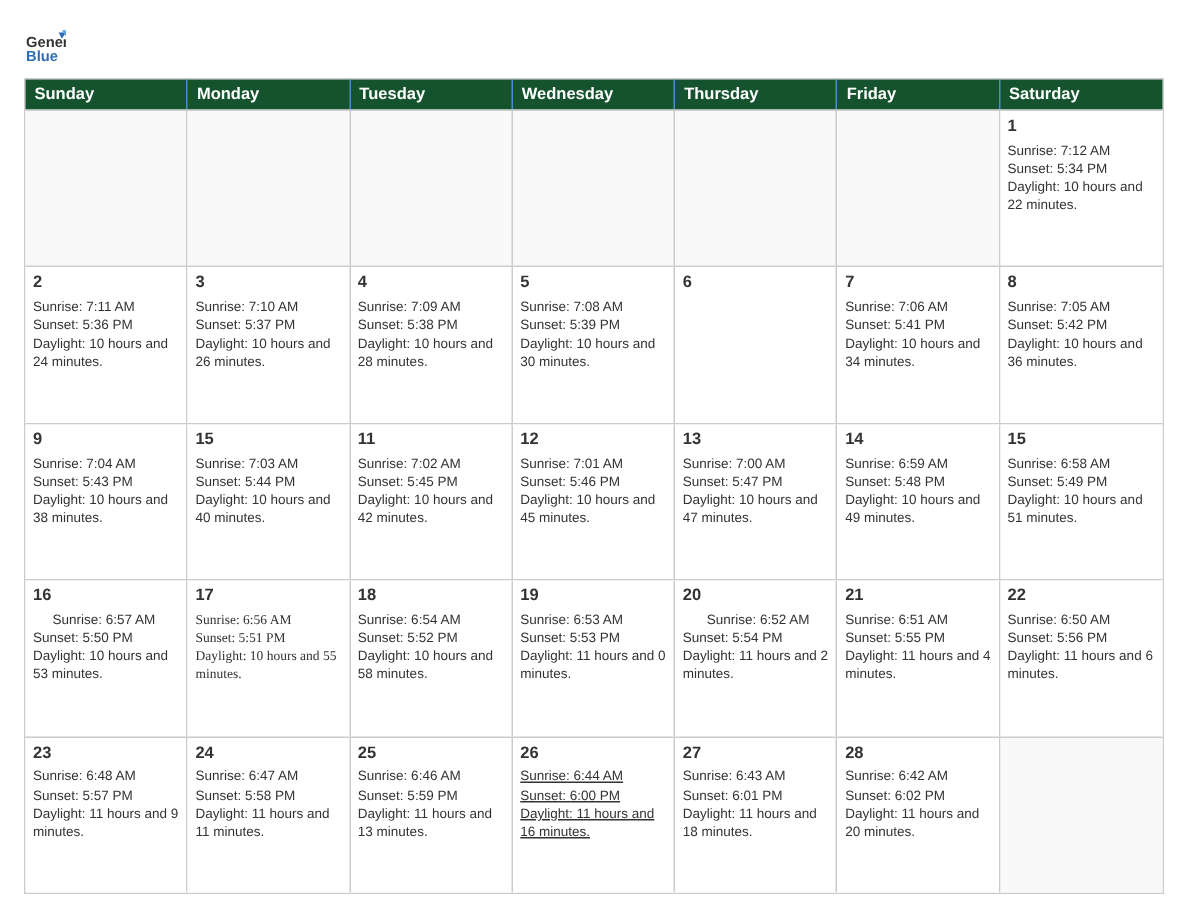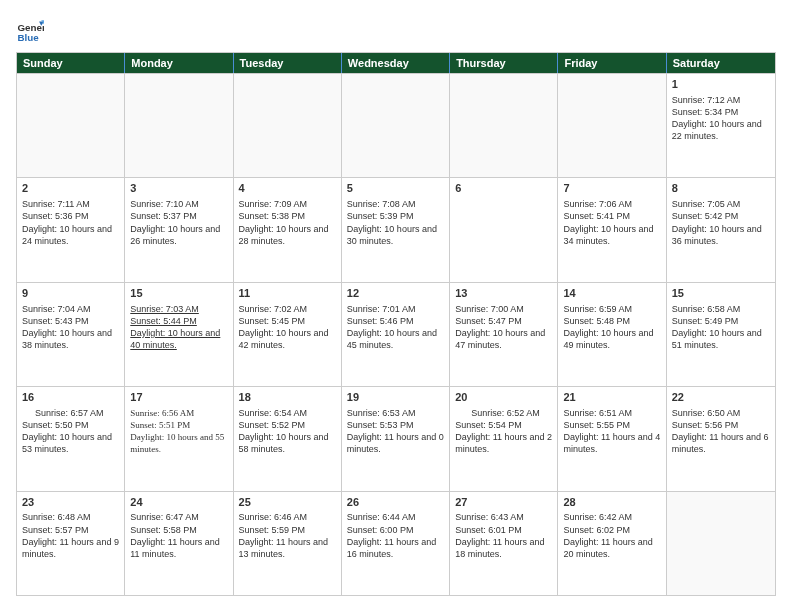--- a/index.html
+++ b/index.html
@@ -156,21 +156,21 @@
 Sunset: 5:41 PM
 Daylight: 10 hours and 34 minutes.</span></div>
           <div class="cal-cell"><span class="day-num">8</span><span style="white-space: pre-line;">Sunrise: 7:05 AM
 Sunset: 5:42 PM
 Daylight: 10 hours and 36 minutes.</span></div>
         </div>
         <div class="cal-row">
           <div class="cal-cell"><span class="day-num">9</span><span style="white-space: pre-line; margin-top: 16px;">Sunrise: 7:04 AM
 Sunset: 5:43 PM
 Daylight: 10 hours and 38 minutes.</span></div>
-          <div class="cal-cell"><span class="day-num">15</span><span style="white-space: pre-line; text-decoration: underline;">Sunrise: 7:03 AM
+          <div class="cal-cell"><span class="day-num">15</span><span style="white-space: pre-line;">Sunrise: 7:03 AM
 Sunset: 5:44 PM
 Daylight: 10 hours and 40 minutes.</span></div>
           <div class="cal-cell"><span class="day-num">11</span><span style="white-space: pre-line;">Sunrise: 7:02 AM
 Sunset: 5:45 PM
 Daylight: 10 hours and 42 minutes.</span></div>
           <div class="cal-cell"><span class="day-num">12</span><span style="white-space: pre-line;">Sunrise: 7:01 AM
 Sunset: 5:46 PM
 Daylight: 10 hours and 45 minutes.</span></div>
           <div class="cal-cell"><span class="day-num">13</span><span style="white-space: pre-line;">Sunrise: 7:00 AM
 Sunset: 5:47 PM
@@ -208,21 +208,21 @@
         <div class="cal-row">
           <div class="cal-cell"><span class="day-num">23</span><span style="white-space: pre-line; text-align: right;">Sunrise: 6:48 AM
 Sunset: 5:57 PM
 Daylight: 11 hours and 9 minutes.</span></div>
           <div class="cal-cell"><span class="day-num">24</span><span style="white-space: pre-line;">Sunrise: 6:47 AM
 Sunset: 5:58 PM
 Daylight: 11 hours and 11 minutes.</span></div>
           <div class="cal-cell"><span class="day-num">25</span><span style="white-space: pre-line;">Sunrise: 6:46 AM
 Sunset: 5:59 PM
 Daylight: 11 hours and 13 minutes.</span></div>
-          <div class="cal-cell"><span class="day-num">26</span><span style="white-space: pre-line;">Sunrise: 6:44 AM
+          <div class="cal-cell"><span class="day-num">26</span><span style="white-space: pre-line; text-decoration: underline;">Sunrise: 6:44 AM
 Sunset: 6:00 PM
 Daylight: 11 hours and 16 minutes.</span></div>
           <div class="cal-cell"><span class="day-num">27</span><span style="white-space: pre-line; margin-top: 33px;">Sunrise: 6:43 AM
 Sunset: 6:01 PM
 Daylight: 11 hours and 18 minutes.</span></div>
           <div class="cal-cell"><span class="day-num">28</span><span style="white-space: pre-line;">Sunrise: 6:42 AM
 Sunset: 6:02 PM
 Daylight: 11 hours and 20 minutes.</span></div>
           <div class="cal-cell empty"></div>
         </div>

